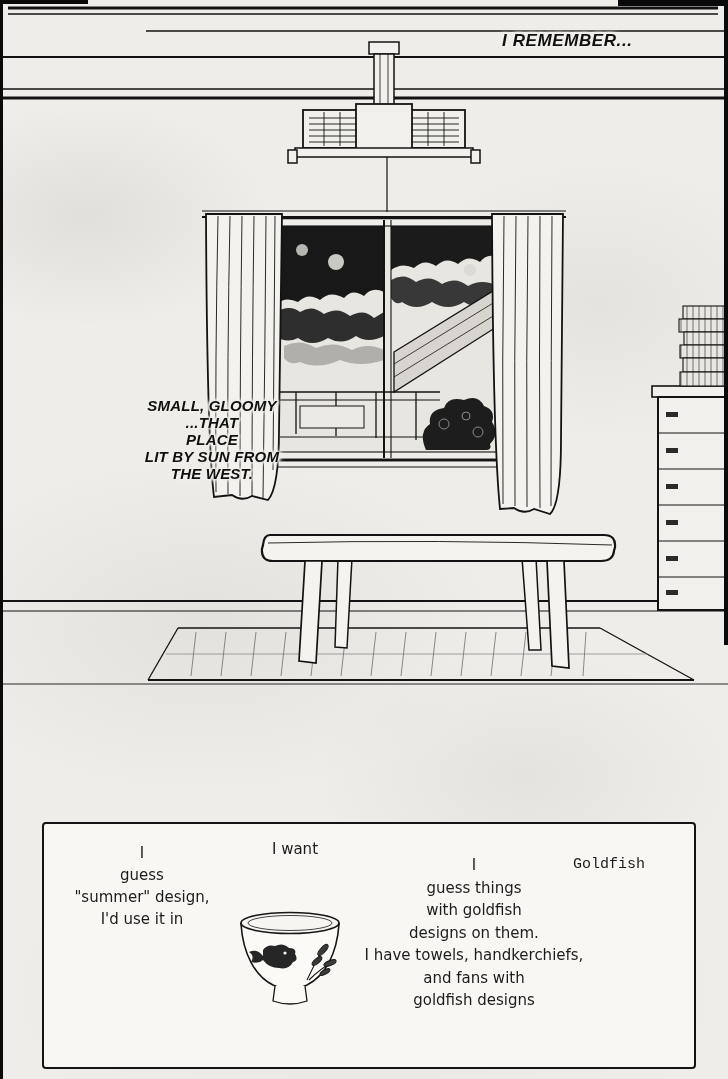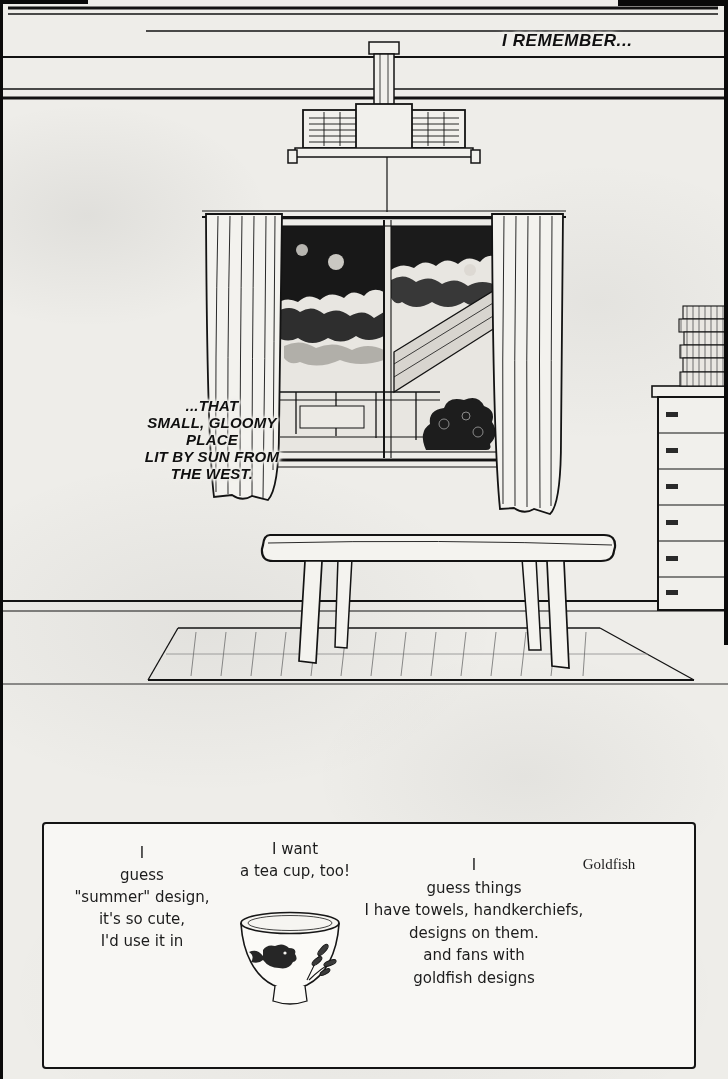--- a/index.html
+++ b/index.html
@@ -37,21 +37,21 @@
   .speech {
     position:absolute; text-align:center; color:#1c1c1c;
     font-family:"DejaVu Sans", sans-serif; font-size:15px; line-height:22px;
   }
   .speech span { display:block; white-space:nowrap; }
   .speech-left   { left:13px;  top:18px; width:170px; }
   .speech-middle { left:171px; top:14px; width:160px; }
   .speech-right  { left:310px; top:30px; width:240px; line-height:22.5px; }
   .corner-label  {
     position:absolute; left:510px; top:32px; width:110px; text-align:center;
-    color:#1c1c1c; font-family:Liberation Serif, serif; font-size:15px;
+    color:#1c1c1c; font-family:Liberation Mono, monospace; font-size:15px;
   }
   .tea-bowl { position:absolute; left:189px; top:82px; }
 </style>
 </head>
 <body>
 
 <div class="page">
 
   <svg class="scene" width="728" height="820" viewBox="0 0 728 820" xmlns="http://www.w3.org/2000/svg">
     <defs>
@@ -226,47 +226,46 @@
       <rect x="684" y="332" width="44" height="13" fill="url(#spineHatch)"></rect>
       <rect x="680" y="345" width="48" height="13" fill="url(#spineHatch)"></rect>
       <rect x="683" y="358" width="45" height="14" fill="url(#spineHatch)"></rect>
       <rect x="680" y="372" width="48" height="14" fill="url(#spineHatch)"></rect>
     </g>
   </svg>
 
   <div class="caption top-caption">I REMEMBER...</div>
 
   <div class="caption scene-caption">
+    <span>SMALL, GLOOMY</span>
     <span>...THAT</span>
-    <span>SMALL, GLOOMY</span>
     <span>PLACE</span>
     <span>LIT BY SUN FROM</span>
     <span>THE WEST.</span>
   </div>
 
   <div class="bottom-panel">
 
     <div class="speech speech-left">
       <span>I</span>
       <span>guess</span>
       <span>"summer" design,</span>
-      <span>it's so cute,</span>
       <span>I'd use it in</span>
     </div>
 
     <div class="speech speech-middle">
       <span>I want</span>
-      <span>a tea cup, too!</span>
     </div>
 
     <div class="speech speech-right">
       <span>I</span>
       <span>guess things</span>
+      <span>with goldfish</span>
+      <span>designs on them.</span>
       <span>I have towels, handkerchiefs,</span>
-      <span>designs on them.</span>
       <span>and fans with</span>
       <span>goldfish designs</span>
     </div>
 
     <div class="corner-label">Goldfish</div>
 
     <svg class="tea-bowl" width="114" height="108" viewBox="0 0 114 108" xmlns="http://www.w3.org/2000/svg">
       <path d="M8,18 C10,48 22,70 40,79 C51,84 63,84 74,79 C92,70 104,48 106,18 C82,28 32,28 8,18 Z" fill="#fbfaf7" stroke="#161616" stroke-width="1.6"></path>
       <ellipse cx="57" cy="17" rx="49" ry="10.5" fill="#f6f5f1" stroke="#161616" stroke-width="1.6"></ellipse>
       <ellipse cx="57" cy="17" rx="42" ry="7.5" fill="none" stroke="#161616" stroke-width="0.8"></ellipse>

